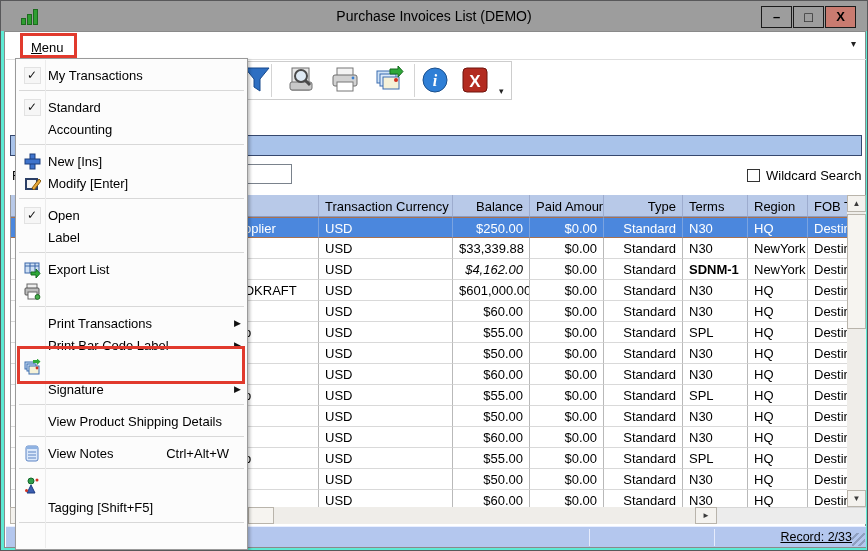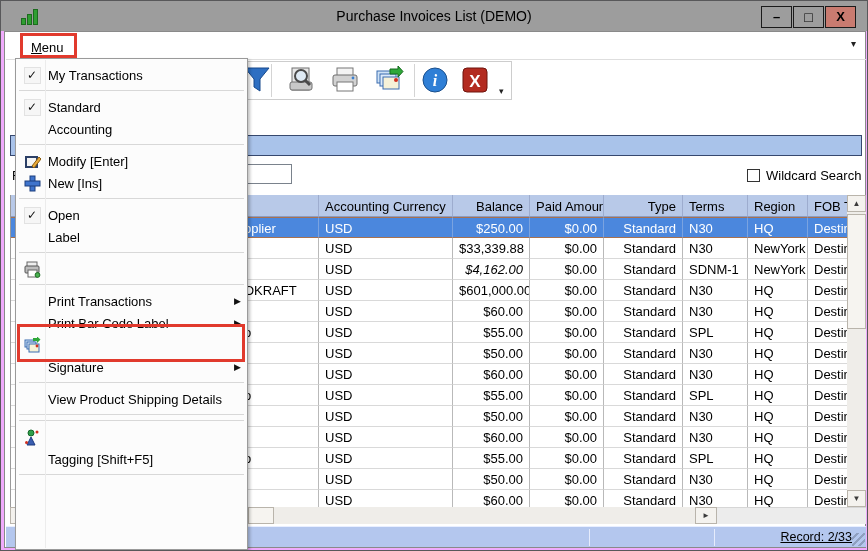--- a/index.html
+++ b/index.html
@@ -1,18 +1,18 @@
 <!DOCTYPE html>
 <html><head>
 <meta charset="utf-8">
 <style>
   * { margin:0; padding:0; box-sizing:border-box; }
   html,body { background:#d8d8d8; }
   body { font-family:"Liberation Sans","DejaVu Sans",sans-serif; }
-  .window { position:relative; width:868px; height:551px; background:#f0abfc; border:1px solid #58585a; overflow:hidden; }
+  .window { position:relative; width:868px; height:551px; background:#5eead4; border:1px solid #58585a; overflow:hidden; }
 
   
   .titlebar { position:absolute; left:0; top:0; width:100%; height:30px; background:#9d9d9d; }
   .app-icon { position:absolute; left:20px; top:7px; width:18px; height:17px; }
   .app-icon i { position:absolute; bottom:0; background:#2f9e31; border:1px solid #1c6b1e; }
   .app-icon i:nth-child(1){ left:0;  width:5px; height:7px;}
   .app-icon i:nth-child(2){ left:6px; width:5px; height:11px;}
   .app-icon i:nth-child(3){ left:12px; width:5px; height:16px;}
   .title-text { position:absolute; left:0; right:0; top:7px; text-align:center; font-size:14px; color:#000; }
   .winbtn { position:absolute; top:5px; width:31px; height:22px; border:1px solid #1b1b1b; background:#9d9d9d; text-align:center; line-height:20px; font-weight:bold; font-size:13px; color:#000; }
@@ -166,21 +166,21 @@
       <div class="find-fragment">F</div>
       <input class="find-input" style="">
       <div class="wildcard">
         <span class="box"></span>
         <span>Wildcard Search</span>
       </div>
 
       <div class="grid" id="grid">
           <div class="g-row g-head">
             <div class="g-cell" style="width: 308px; flex: 0 0 308px;"></div>
-            <div class="g-cell" style="width: 134px; flex: 0 0 134px;">Accounting Currency</div>
+            <div class="g-cell" style="width: 134px; flex: 0 0 134px;">Transaction Currency</div>
             <div class="g-cell al-r" style="width: 77px; flex: 0 0 77px;">Balance</div>
             <div class="g-cell al-r" style="width: 74px; flex: 0 0 74px;">Paid Amount</div>
             <div class="g-cell al-r" style="width: 79px; flex: 0 0 79px;">Type</div>
             <div class="g-cell" style="width: 65px; flex: 0 0 65px;">Terms</div>
             <div class="g-cell" style="width: 60px; flex: 0 0 60px;">Region</div>
             <div class="g-cell" style="width: 41px; flex: 0 0 41px;">FOB Ty</div>
           </div>
           <div class="g-row sel">
             <div class="g-cell cell-name" style="width: 308px; flex: 0 0 308px;">pplier</div>
             <div class="g-cell" style="width: 134px; flex: 0 0 134px;">USD</div>
@@ -200,21 +200,21 @@
             <div class="g-cell" style="width: 65px; flex: 0 0 65px;">N30</div>
             <div class="g-cell" style="width: 60px; flex: 0 0 60px;">NewYork</div>
             <div class="g-cell" style="width: 41px; flex: 0 0 41px;">Destina</div>
           </div>
           <div class="g-row">
             <div class="g-cell cell-name" style="width: 308px; flex: 0 0 308px;"></div>
             <div class="g-cell" style="width: 134px; flex: 0 0 134px;">USD</div>
             <div class="g-cell al-r" style="width: 77px; flex: 0 0 77px; font-style: italic;">$4,162.00</div>
             <div class="g-cell al-r" style="width: 74px; flex: 0 0 74px;">$0.00</div>
             <div class="g-cell al-r" style="width: 79px; flex: 0 0 79px;">Standard</div>
-            <div class="g-cell" style="width: 65px; flex: 0 0 65px;">SDNM-1</div>
+            <div class="g-cell" style="width: 65px; flex: 0 0 65px; font-weight: bold;">SDNM-1</div>
             <div class="g-cell" style="width: 60px; flex: 0 0 60px;">NewYork</div>
             <div class="g-cell" style="width: 41px; flex: 0 0 41px;">Destina</div>
           </div>
           <div class="g-row">
             <div class="g-cell cell-name" style="width: 308px; flex: 0 0 308px;">OKRAFT</div>
             <div class="g-cell" style="width: 134px; flex: 0 0 134px;">USD</div>
             <div class="g-cell al-r" style="width: 77px; flex: 0 0 77px;">$601,000.00</div>
             <div class="g-cell al-r" style="width: 74px; flex: 0 0 74px;">$0.00</div>
             <div class="g-cell al-r" style="width: 79px; flex: 0 0 79px;">Standard</div>
             <div class="g-cell" style="width: 65px; flex: 0 0 65px;">N30</div>
@@ -362,48 +362,60 @@
         <span class="m-label">Standard</span>
       </div>
       <div class="m-item">
         <span class="m-gutter"></span>
         <span class="m-label">Accounting</span>
       </div>
       <div class="m-sep"></div>
       <div class="m-item">
         <span class="m-gutter">
           <svg class="icon16" viewBox="0 0 17 17">
+            <rect x="6" y="1" width="5" height="15" fill="#3f74cc" stroke="#1d3f7e"></rect>
+            <rect x="1" y="6" width="15" height="5" fill="#3f74cc" stroke="#1d3f7e"></rect>
+          </svg>
+        </span>
+        <span class="m-label">New  [Ins]</span>
+      </div>
+      <div class="m-item">
+        <span class="m-gutter">
+          <svg class="icon16" viewBox="0 0 17 17">
             <rect x="1" y="3" width="13" height="12" fill="#2b3f66"></rect>
             <rect x="3" y="5" width="9" height="8" fill="#f4f4f4"></rect>
             <polygon points="8,13 15,4 17,6 10,15" fill="#e8a93a" stroke="#8a5d10"></polygon>
           </svg>
         </span>
         <span class="m-label">Modify  [Enter]</span>
       </div>
-      <div class="m-item">
-        <span class="m-gutter">
-          <svg class="icon16" viewBox="0 0 17 17">
-            <rect x="6" y="1" width="5" height="15" fill="#3f74cc" stroke="#1d3f7e"></rect>
-            <rect x="1" y="6" width="15" height="5" fill="#3f74cc" stroke="#1d3f7e"></rect>
-          </svg>
-        </span>
-        <span class="m-label">New  [Ins]</span>
-      </div>
       <div class="m-sep"></div>
       <div class="m-item">
         <span class="m-gutter">
           <span class="m-check">✓</span>
         </span>
         <span class="m-label">Open</span>
       </div>
       <div class="m-item">
         <span class="m-gutter"></span>
         <span class="m-label">Label</span>
       </div>
       <div class="m-sep"></div>
+      <div class="m-item">
+        <span class="m-gutter">
+          <svg class="icon16" viewBox="0 0 17 17">
+            <rect x="1" y="2" width="14" height="10" fill="#cfe0f4" stroke="#3a66a8"></rect>
+            <line x1="1" y1="5" x2="15" y2="5" stroke="#3a66a8"></line>
+            <line x1="6" y1="2" x2="6" y2="12" stroke="#3a66a8"></line>
+            <line x1="11" y1="2" x2="11" y2="12" stroke="#3a66a8"></line>
+            <polygon points="7,11 12,11 12,8 16,12.5 12,17 12,14 7,14" fill="#2ea838" stroke="#156a1e"></polygon>
+          </svg>
+        </span>
+        <span class="m-label">Export List</span>
+      </div>
       <div class="m-item">
         <span class="m-gutter">
           <svg class="icon16" viewBox="0 0 17 17">
             <rect x="3" y="1" width="10" height="5" fill="#eee" stroke="#666"></rect>
             <rect x="1" y="5" width="14" height="7" rx="1" fill="#bdbdbd" stroke="#555"></rect>
             <rect x="4" y="9" width="9" height="7" fill="#fff" stroke="#666"></rect>
             <circle cx="13.5" cy="14" r="2.4" fill="#49b04f" stroke="#1d6b22"></circle>
           </svg>
         </span>
       </div>
@@ -433,20 +445,33 @@
         <span class="m-gutter"></span>
         <span class="m-label">Signature</span>
         <span class="m-arrow">▶</span>
       </div>
       <div class="m-sep"></div>
       <div class="m-item">
         <span class="m-gutter"></span>
         <span class="m-label">View Product Shipping Details</span>
       </div>
       <div class="m-sep"></div>
+      <div class="m-item">
+        <span class="m-gutter">
+          <svg class="icon16" viewBox="0 0 17 17">
+            <rect x="2" y="1" width="12" height="15" rx="2" fill="#dbe8fa" stroke="#5c84c4"></rect>
+            <rect x="2" y="1" width="12" height="3" rx="1.5" fill="#8fb2e2"></rect>
+            <line x1="4" y1="7" x2="12" y2="7" stroke="#5c84c4"></line>
+            <line x1="4" y1="10" x2="12" y2="10" stroke="#5c84c4"></line>
+            <line x1="4" y1="13" x2="12" y2="13" stroke="#5c84c4"></line>
+          </svg>
+        </span>
+        <span class="m-label">View Notes</span>
+        <span class="m-short">Ctrl+Alt+W</span>
+      </div>
       <div class="m-sep"></div>
       <div class="m-item">
         <span class="m-gutter">
           <svg class="icon16" viewBox="0 0 17 17">
             <circle cx="7" cy="4" r="3" fill="#2f9e4a" stroke="#14662a"></circle>
             <path d="M3 16 L7 8 L11 16 Z" fill="#3a5eb0" stroke="#1c3a80"></path>
             <circle cx="13" cy="3" r="1.5" fill="#d03020"></circle>
             <circle cx="2.5" cy="13.5" r="1.5" fill="#d03020"></circle>
           </svg>
         </span>

